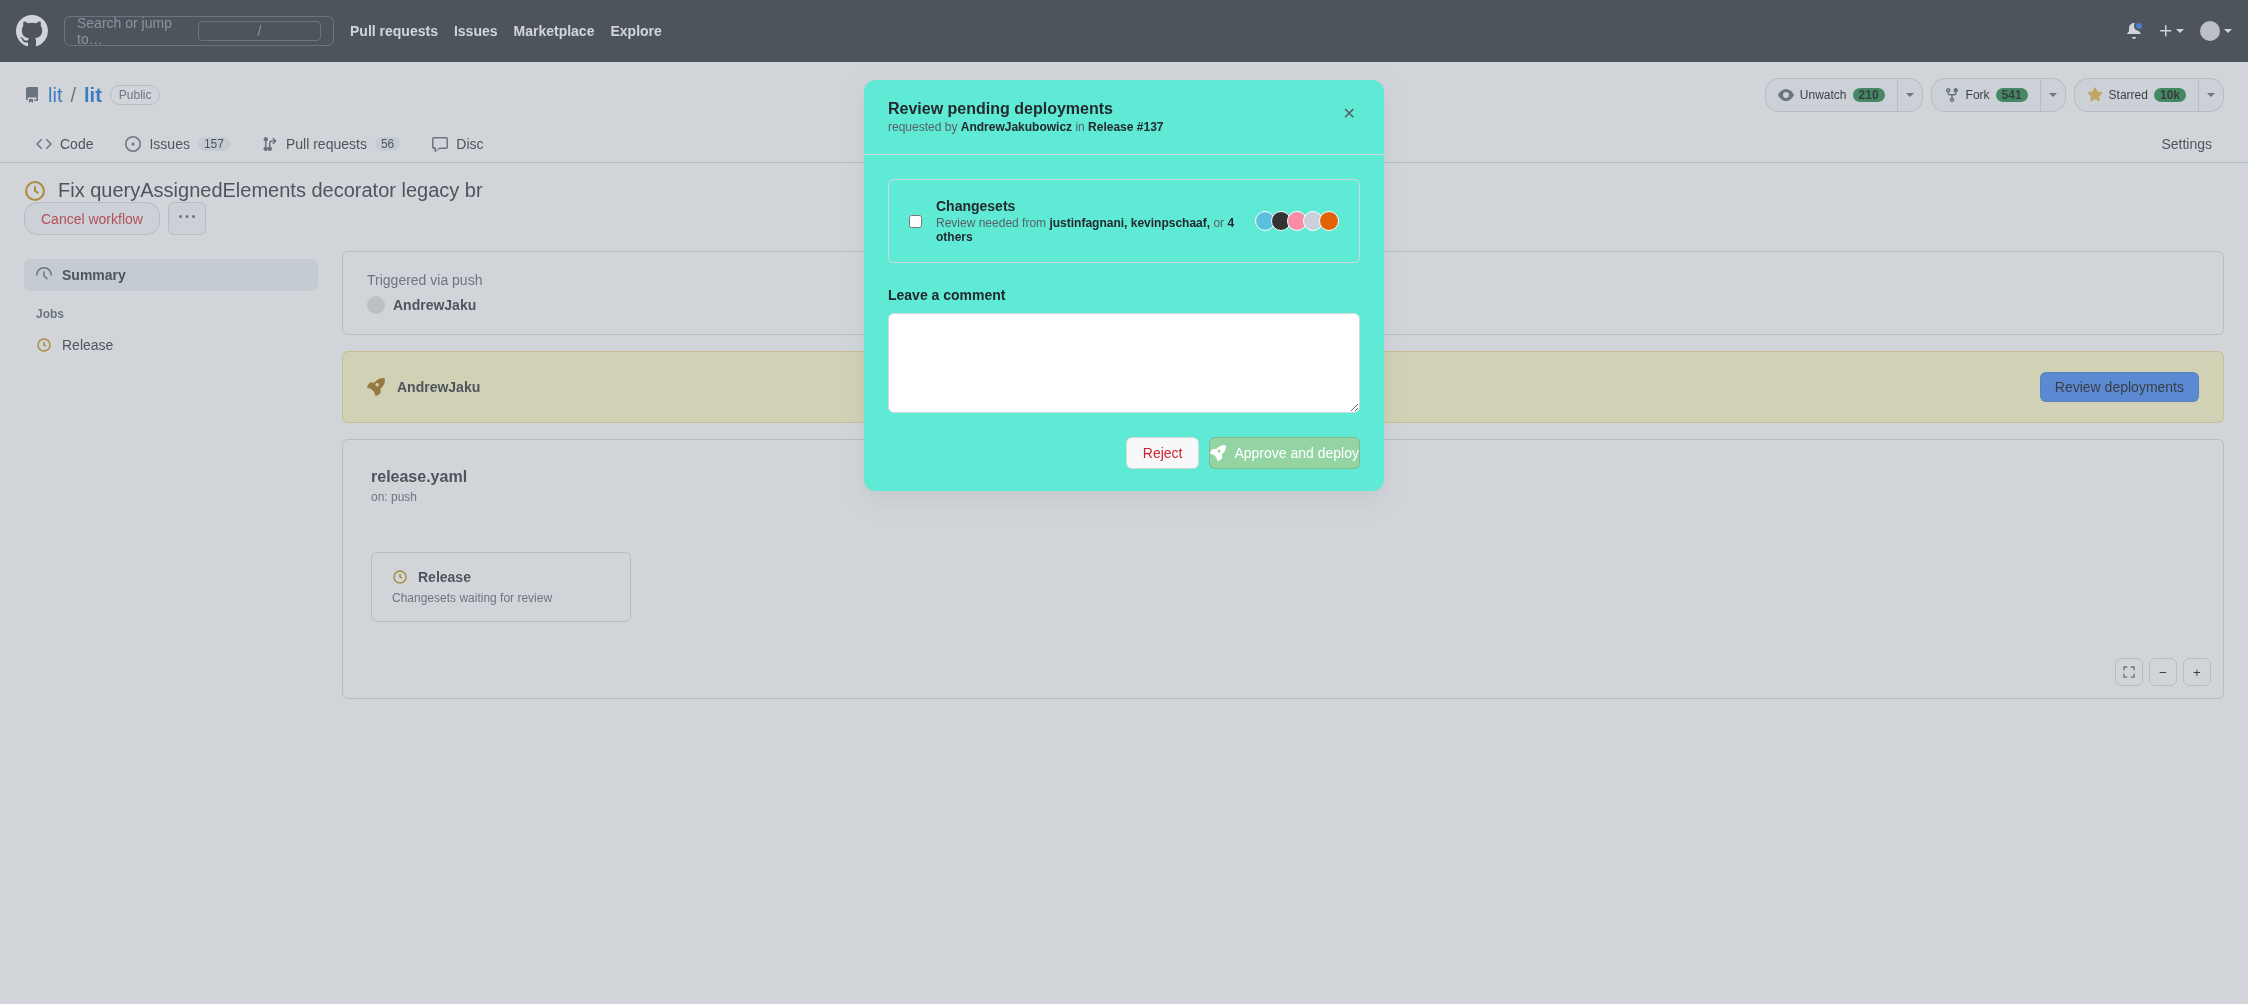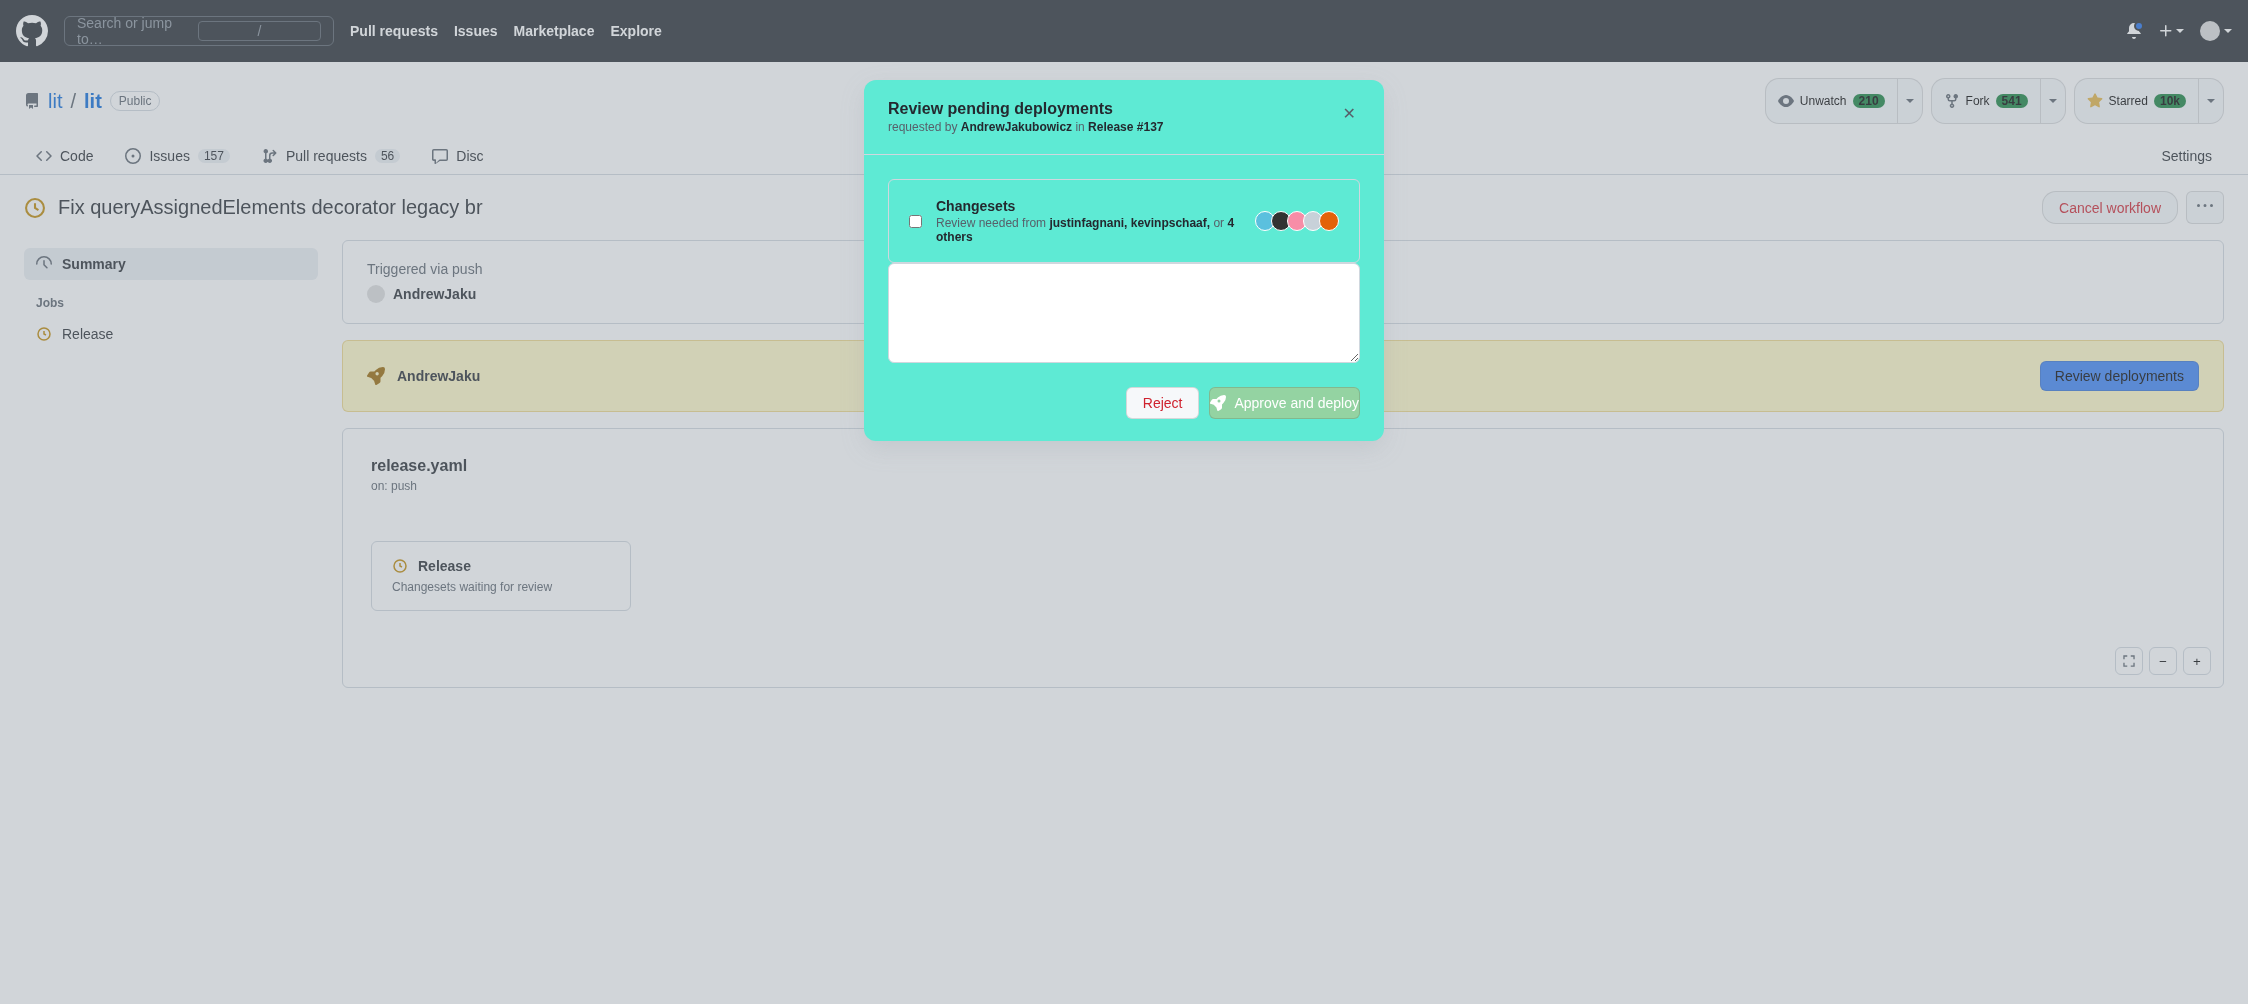--- a/index.html
+++ b/index.html
@@ -20,37 +20,37 @@
     
     
     .repo-header { padding: 16px 24px 0; border-bottom: 1px solid #d0d7de; }
     .repo-title-row { display: flex; align-items: center; justify-content: space-between; margin-bottom: 16px; }
     .repo-title { display: flex; align-items: center; gap: 8px; font-size: 20px; }
     .repo-title a { color: #0969da; text-decoration: none; }
     .repo-title .sep { color: #57606a; }
     .badge { border: 1px solid #d0d7de; border-radius: 24px; padding: 0 8px; font-size: 12px; color: #57606a; line-height: 18px; }
     .repo-actions { display: flex; gap: 8px; }
     .btn-group { display: flex; }
-    .btn { background: #f6f8fa; border: 1px solid rgba(27,31,36,0.15); border-radius: 14px; padding: 14px 12px; font-size: 12px; font-weight: 500; display: flex; align-items: center; gap: 6px; cursor: pointer; }
+    .btn { background: #f6f8fa; border: 1px solid rgba(27,31,36,0.15); border-radius: 14px; padding: 8px 12px; font-size: 12px; font-weight: 500; display: flex; align-items: center; gap: 6px; cursor: pointer; }
     .btn-group .btn:first-child { border-top-right-radius: 0; border-bottom-right-radius: 0; }
     .btn-group .btn.caret { border-top-left-radius: 0; border-bottom-left-radius: 0; border-left: 0; padding: 5px 8px; }
     .count-badge { background: #15803d; border-radius: 24px; padding: 0 6px; font-size: 12px; font-weight: 600; }
     .star-icon { color: #e3b341; }
     
     
     .tabs { display: flex; gap: 8px; }
     .tab { padding: 8px 12px; display: flex; align-items: center; gap: 8px; font-size: 14px; color: #24292f; border-bottom: 2px solid transparent; }
     .tab .count { background: #eaeef2; border-radius: 24px; padding: 0 6px; font-size: 12px; min-width: 20px; text-align: center; }
     
     
     .main { display: flex; }
     .sidebar { width: 342px; padding: 24px; }
     .content { flex: 1; padding: 16px 24px 24px 0; }
     
-    .workflow-title-row { display: flex; align-items: center; justify-content: space-between; padding: 16px 0 24px; }
+    .workflow-title-row { display: flex; align-items: flex-start; justify-content: space-between; padding: 16px 0 24px; flex-direction: column; }
     .workflow-title { display: flex; align-items: center; gap: 12px; font-size: 20px; font-weight: 400; }
     .actions-right { display: flex; gap: 8px; }
     .btn-danger { color: #cf222e; background: #f6f8fa; border: 1px solid rgba(27,31,36,0.15); border-radius: 14px; padding: 6px 16px; font-size: 14px; font-weight: 500; }
     .btn-more { background: #f6f8fa; border: 1px solid rgba(27,31,36,0.15); border-radius: 6px; padding: 6px 10px; }
     
     .sidebar-btn { display: flex; align-items: center; gap: 10px; padding: 8px 12px; border-radius: 6px; font-size: 14px; font-weight: 600; }
     .sidebar-btn.active { background: #eaeef2; }
     .jobs-label { font-size: 12px; font-weight: 600; color: #57606a; padding: 16px 12px 8px; }
     .job-item { display: flex; align-items: center; gap: 10px; padding: 8px 12px; font-size: 14px; }
     
@@ -371,20 +371,21 @@
           </div>
         </div>
         <div class="avatars">
           <span class="av" style="background:#5bc0de"></span>
           <span class="av" style="background:#333"></span>
           <span class="av" style="background:#f78da7"></span>
           <span class="av" style="background:#c8d1d9"></span>
           <span class="av" style="background:#e36209"></span>
         </div>
       </div>
+      <div class="comment-label">Leave a comment</div>
       <textarea class="comment-box" style=""></textarea>
     </div>
     <div class="modal-footer">
       <button class="btn-reject">Reject</button>
       <button class="btn-approve">
         <span class="icon">
             <svg width="16" height="16" viewBox="0 0 16 16" fill="#fff">
               <path d="M14.064 0a8.75 8.75 0 00-6.187 2.563l-.459.458c-.314.314-.616.641-.904.979H3.31a1.75 1.75 0 00-1.49.833L.11 7.607a.75.75 0 00.418 1.11l3.102.954c.037.051.079.1.124.145l2.429 2.428c.46.046.094.088.145.125l.954 3.102a.75.75 0 001.11.418l2.774-1.707a1.75 1.75 0 00.833-1.49V9.485c.338-.288.665-.59.979-.904l.458-.459A8.75 8.75 0 0016 1.936V1.75A1.75 1.75 0 0014.25 0h-.186zM10.5 6a1.5 1.5 0 11-3 0 1.5 1.5 0 013 0z"></path>
             </svg>
           </span>

